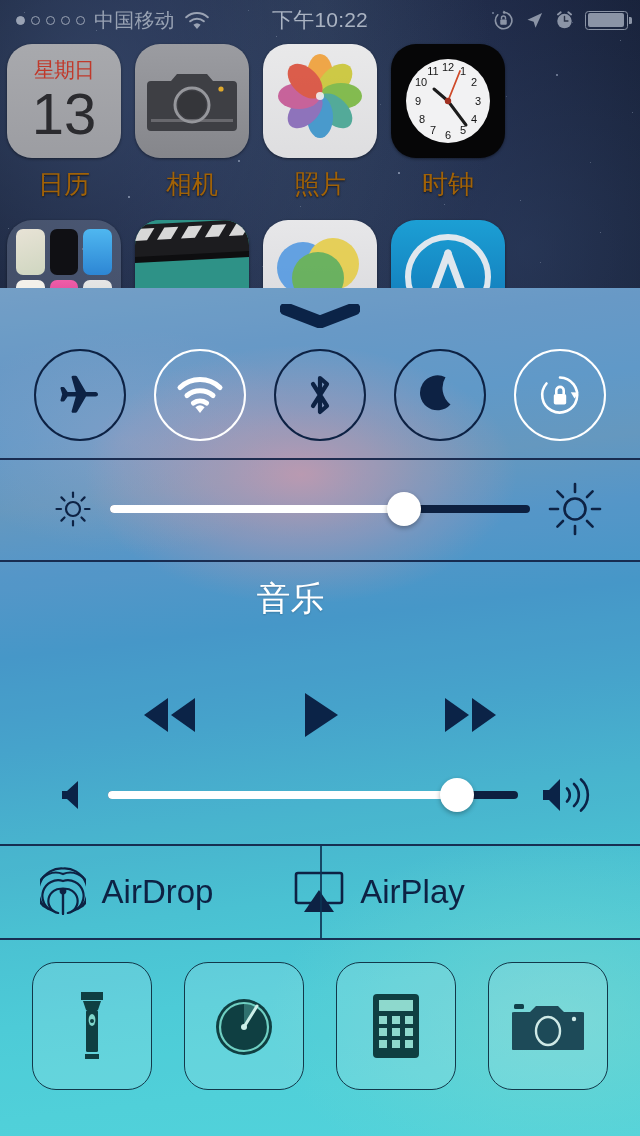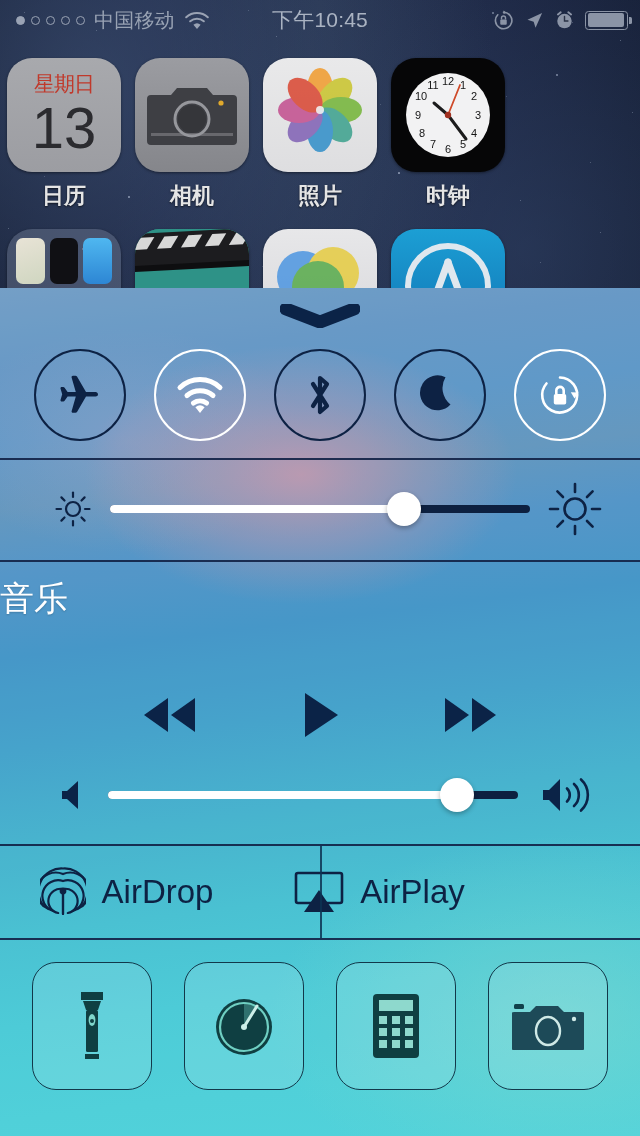--- a/index.html
+++ b/index.html
@@ -36,26 +36,26 @@
   #sb-right{ margin-left:auto; display:flex; align-items:center; gap:11px; padding-right:12px; }
 
   .battery{ width:43px; height:19px; border:1.7px solid #8b94a6; border-radius:3.5px;
     position:relative; }
   .battery::after{ content:""; position:absolute; right:-5px; top:5.5px; width:3px; height:7px;
     background:#8b94a6; border-radius:0 1.5px 1.5px 0; }
   .battery .fill{ position:absolute; left:1.6px; top:1.6px; bottom:1.6px; width:88%;
     background:#8b94a6; border-radius:2px; }
 
   
-  #appgrid{ position:absolute; left:0; top:58px; width:512px; z-index:10; }
+  #appgrid{ position:absolute; left:0; top:44px; width:512px; z-index:10; }
   .app-row{ display:flex; }
   .app{ width:160px; display:flex; flex-direction:column; align-items:center; }
   .app-icon{ width:114px; height:114px; border-radius:25px; overflow:hidden; position:relative;
     box-shadow:0 1px 3px rgba(0,0,0,.45); }
-  .app-label{ margin-top:9px; font-size:22px; color:#e5e5e5; text-shadow:0 1px 2px rgba(0,0,0,.65);font-weight:bold; }
+  .app-label{ margin-top:9px; font-size:26px; color:#a16207; text-shadow:0 1px 2px rgba(0,0,0,.65); }
 
   
   .ic-cal{ background:linear-gradient(180deg,#a8a9ad,#9c9da2); display:flex;
     flex-direction:column; align-items:center; justify-content:center; }
   .cal-dow{ color:#c0392b; font-size:21px; margin-top:-4px; letter-spacing:-1px; }
   .cal-day{ color:#2b2b2f; font-size:58px; font-weight:200; line-height:.95; margin-top:2px;}
 
   
   .ic-photos{ background:linear-gradient(180deg,#e9e9ea,#dedee0); }
   
@@ -121,23 +121,23 @@
     display:flex; align-items:center; z-index:3; }
   .slider-wrap{ flex:1; height:12px; position:relative; margin:0 8px; }
   .track{ position:absolute; left:0; right:0; top:50%; transform:translateY(-50%);
     height:8px; border-radius:4px; background:#0d2040; }
   .track .filled{ position:absolute; left:0; top:0; bottom:0; border-radius:4px; background:#ffffff; }
   .knob{ position:absolute; top:50%; width:34px; height:34px; border-radius:50%;
     background:#fff; transform:translate(-50%,-50%);
     box-shadow:0 2px 5px rgba(0,0,0,.30); }
 
   
-  #music-title{ position:absolute; left:0; top:288px; width:552px; text-align:left;
+  #music-title{ position:absolute; left:0; top:288px; width:552px; text-align:center;
     color:#ffffff; font-size:34px; font-weight:300; z-index:3;
-    text-shadow:0 1px 2px rgba(0,0,0,.18); }
+    text-shadow:0 1px 2px rgba(0,0,0,.18);padding-left:29px; }
   #transport{ position:absolute; left:0; top:392px; width:640px; height:70px;
     display:flex; align-items:center; justify-content:center; gap:0; z-index:3; }
   .tbtn{ width:150px; display:flex; align-items:center; justify-content:center; }
   #volume{ position:absolute; left:0; top:472px; width:640px; height:70px;
     display:flex; align-items:center; z-index:3; }
 
   
   #airrow{ position:absolute; left:0; top:558px; width:506px; height:92px;
     display:flex; z-index:3; }
   .aircell{ flex:1; display:flex; align-items:center; justify-content:center; gap:16px;
@@ -216,21 +216,21 @@
       <span>
         <svg width="26" height="19" viewBox="0 0 26 19">
           <g fill="none" stroke="#9aa3b4" stroke-width="2.1" stroke-linecap="round">
             <path d="M2.2 6.2 A16 16 0 0 1 23.8 6.2"></path>
             <path d="M6.2 10.2 A10.5 10.5 0 0 1 19.8 10.2"></path>
           </g>
           <path d="M13 18 L9.4 13.7 A5.6 5.6 0 0 1 16.6 13.7 Z" fill="#9aa3b4"></path>
         </svg>
       </span>
     </div>
-    <div id="sb-center">下午10:45</div>
+    <div id="sb-center">下午10:22</div>
     <div id="sb-right">
       <span>
         <svg width="21" height="21" viewBox="0 0 22 22">
           <path d="M11 2.4 A8.6 8.6 0 1 1 5 5" fill="none" stroke="#8b94a6" stroke-width="1.7" stroke-linecap="round"></path>
           <path d="M11 0.6 L11 4.4 L14.1 2.5 Z" fill="#8b94a6"></path>
           <rect x="7.6" y="9.9" width="6.8" height="5.6" rx="1" fill="#8b94a6"></rect>
           <path d="M8.9 9.9 V8.4 a2.1 2.1 0 0 1 4.2 0 V9.9" fill="none" stroke="#8b94a6" stroke-width="1.5"></path>
         </svg>
       </span>
       <span>

